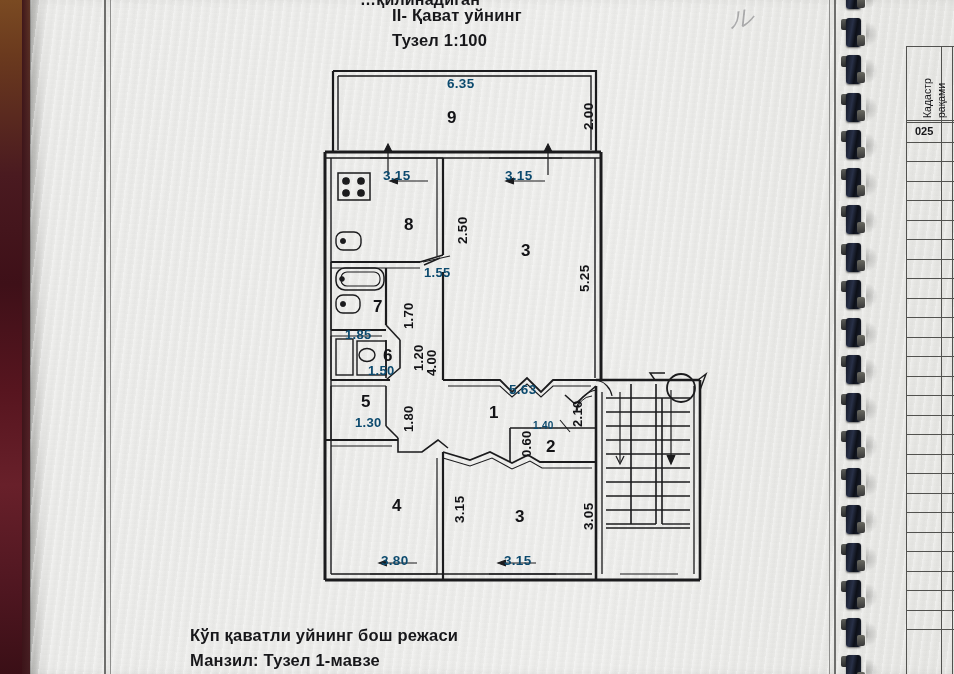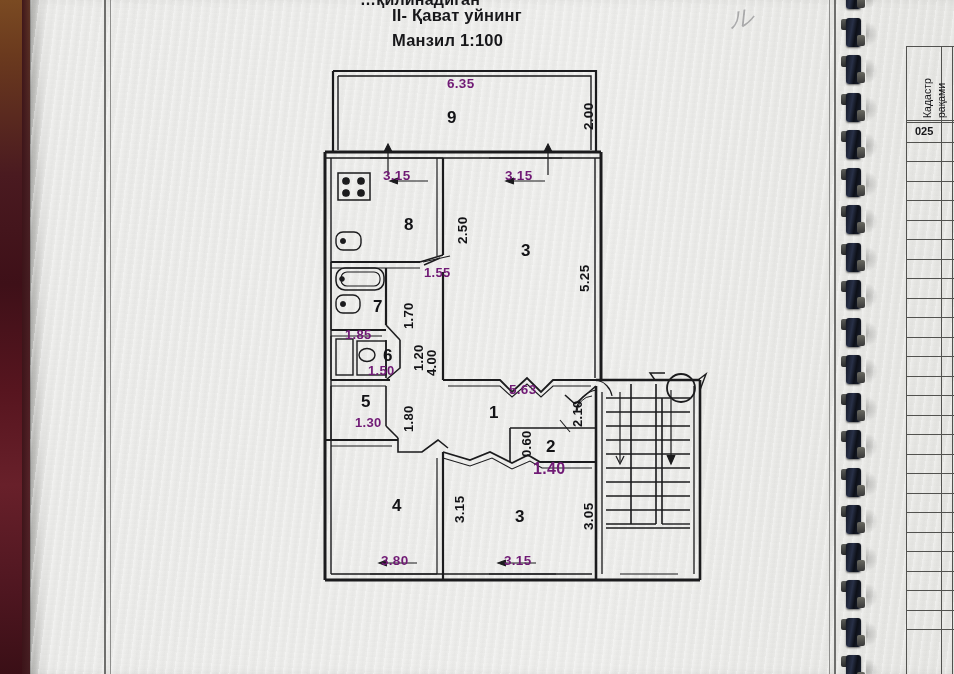--- a/index.html
+++ b/index.html
@@ -47,21 +47,21 @@
     font-family:"Liberation Sans",sans-serif;}
 
   
   .title-top{position:absolute;font-weight:bold;color:#17171a;letter-spacing:.2px;}
   .title-bot{position:absolute;font-weight:bold;color:#17171a;letter-spacing:.2px;}
   .clipped-line{position:absolute;overflow:hidden;}
 
   
   #plan{position:absolute;left:0;top:0;width:954px;height:674px;}
   .roomno{position:absolute;font-weight:bold;color:#131316;}
-  .dim{position:absolute;font-weight:bold;color:#701a75;letter-spacing:.3px;}
+  .dim{position:absolute;font-weight:bold;color:#0c4a6e;letter-spacing:.3px;}
   .dimv{position:absolute;font-weight:bold;color:#131316;letter-spacing:.3px;
     transform-origin:0 0;transform:rotate(-90deg);white-space:nowrap;}
   .pencil{position:absolute;color:rgba(90,90,95,.45);font-family:"Liberation Serif",serif;
     font-style:italic;transform:rotate(-8deg);}
 </style>
 </head>
 <body>
 
 <div id="page">
 
@@ -74,24 +74,26 @@
   <div class="frame-v thick" style="left:104px;"></div>
   <div class="frame-v" style="left:110px;"></div>
   <div class="frame-v" style="left:829px;"></div>
   <div class="frame-v thick" style="left:834px;"></div>
 
   <div class="clipped-line" style="left:360px;top:0px;width:280px;height:10px;">
     <div class="title-top" style="left:0;top:-9px;font-size:16px;">…қилинадиган</div>
   </div>
 
   <div class="title-top" style="left:392px;top:6px;font-size:16.5px;">II- Қават уйнинг</div>
-  <div class="title-top" style="left:392px;top:31px;font-size:16.5px;">Манзил 1:100</div>
+  <div class="title-top" style="left:392px;top:31px;font-size:16.5px;">Тузел 1:100</div>
 
   <div class="pencil" style="left:729px;top:2px;font-size:24px;">ル</div>
 
+  <div class="title-bot" style="left:190px;top:626px;font-size:16.5px;">Кўп қаватли уйнинг бош режаси</div>
+  <div class="title-bot" style="left:190px;top:651px;font-size:16.5px;">Манзил: Тузел 1-мавзе</div>
 
   <div class="spiral" id="spiral">
       <div class="ring-shadow" style="top: -5px;"></div>
       <div class="ring" style="top: -8px;">
         <i></i>
         <s></s>
       </div>
       <div class="ring-shadow" style="top: 32.5px;"></div>
       <div class="ring" style="top: 29.5px;">
         <b></b>
@@ -403,21 +405,21 @@
   <div class="dim" style="left:447px;top:76px;font-size:13.5px;">6.35</div>
   <div class="dim" style="left:383px;top:168px;font-size:13.5px;">3.15</div>
   <div class="dim" style="left:505px;top:168px;font-size:13.5px;">3.15</div>
   <div class="dim" style="left:424px;top:265px;font-size:13px;">1.55</div>
   <div class="dim" style="left:509px;top:382px;font-size:13.5px;">5.63</div>
   <div class="dim" style="left:345px;top:327px;font-size:13px;">1.85</div>
   <div class="dim" style="left:368px;top:363px;font-size:13px;">1.50</div>
   <div class="dim" style="left:355px;top:415px;font-size:13px;">1.30</div>
   <div class="dim" style="left:381px;top:553px;font-size:13.5px;">3.80</div>
   <div class="dim" style="left:504px;top:553px;font-size:13.5px;">3.15</div>
-  <div class="dim" style="left:533px;top:420px;font-size:16px;margin-top:40px;">1.40</div>
+  <div class="dim" style="left:533px;top:420px;font-size:10px;">1.40</div>
 
   <div class="dimv" style="left:581px;top:130px;font-size:13.5px;">2.00</div>
   <div class="dimv" style="left:455px;top:244px;font-size:13.5px;">2.50</div>
   <div class="dimv" style="left:577px;top:292px;font-size:13.5px;">5.25</div>
   <div class="dimv" style="left:401px;top:329px;font-size:13px;">1.70</div>
   <div class="dimv" style="left:424px;top:376px;font-size:13px;">4.00</div>
   <div class="dimv" style="left:411px;top:371px;font-size:13px;">1.20</div>
   <div class="dimv" style="left:401px;top:432px;font-size:13px;">1.80</div>
   <div class="dimv" style="left:452px;top:523px;font-size:13.5px;">3.15</div>
   <div class="dimv" style="left:581px;top:530px;font-size:13.5px;">3.05</div>

